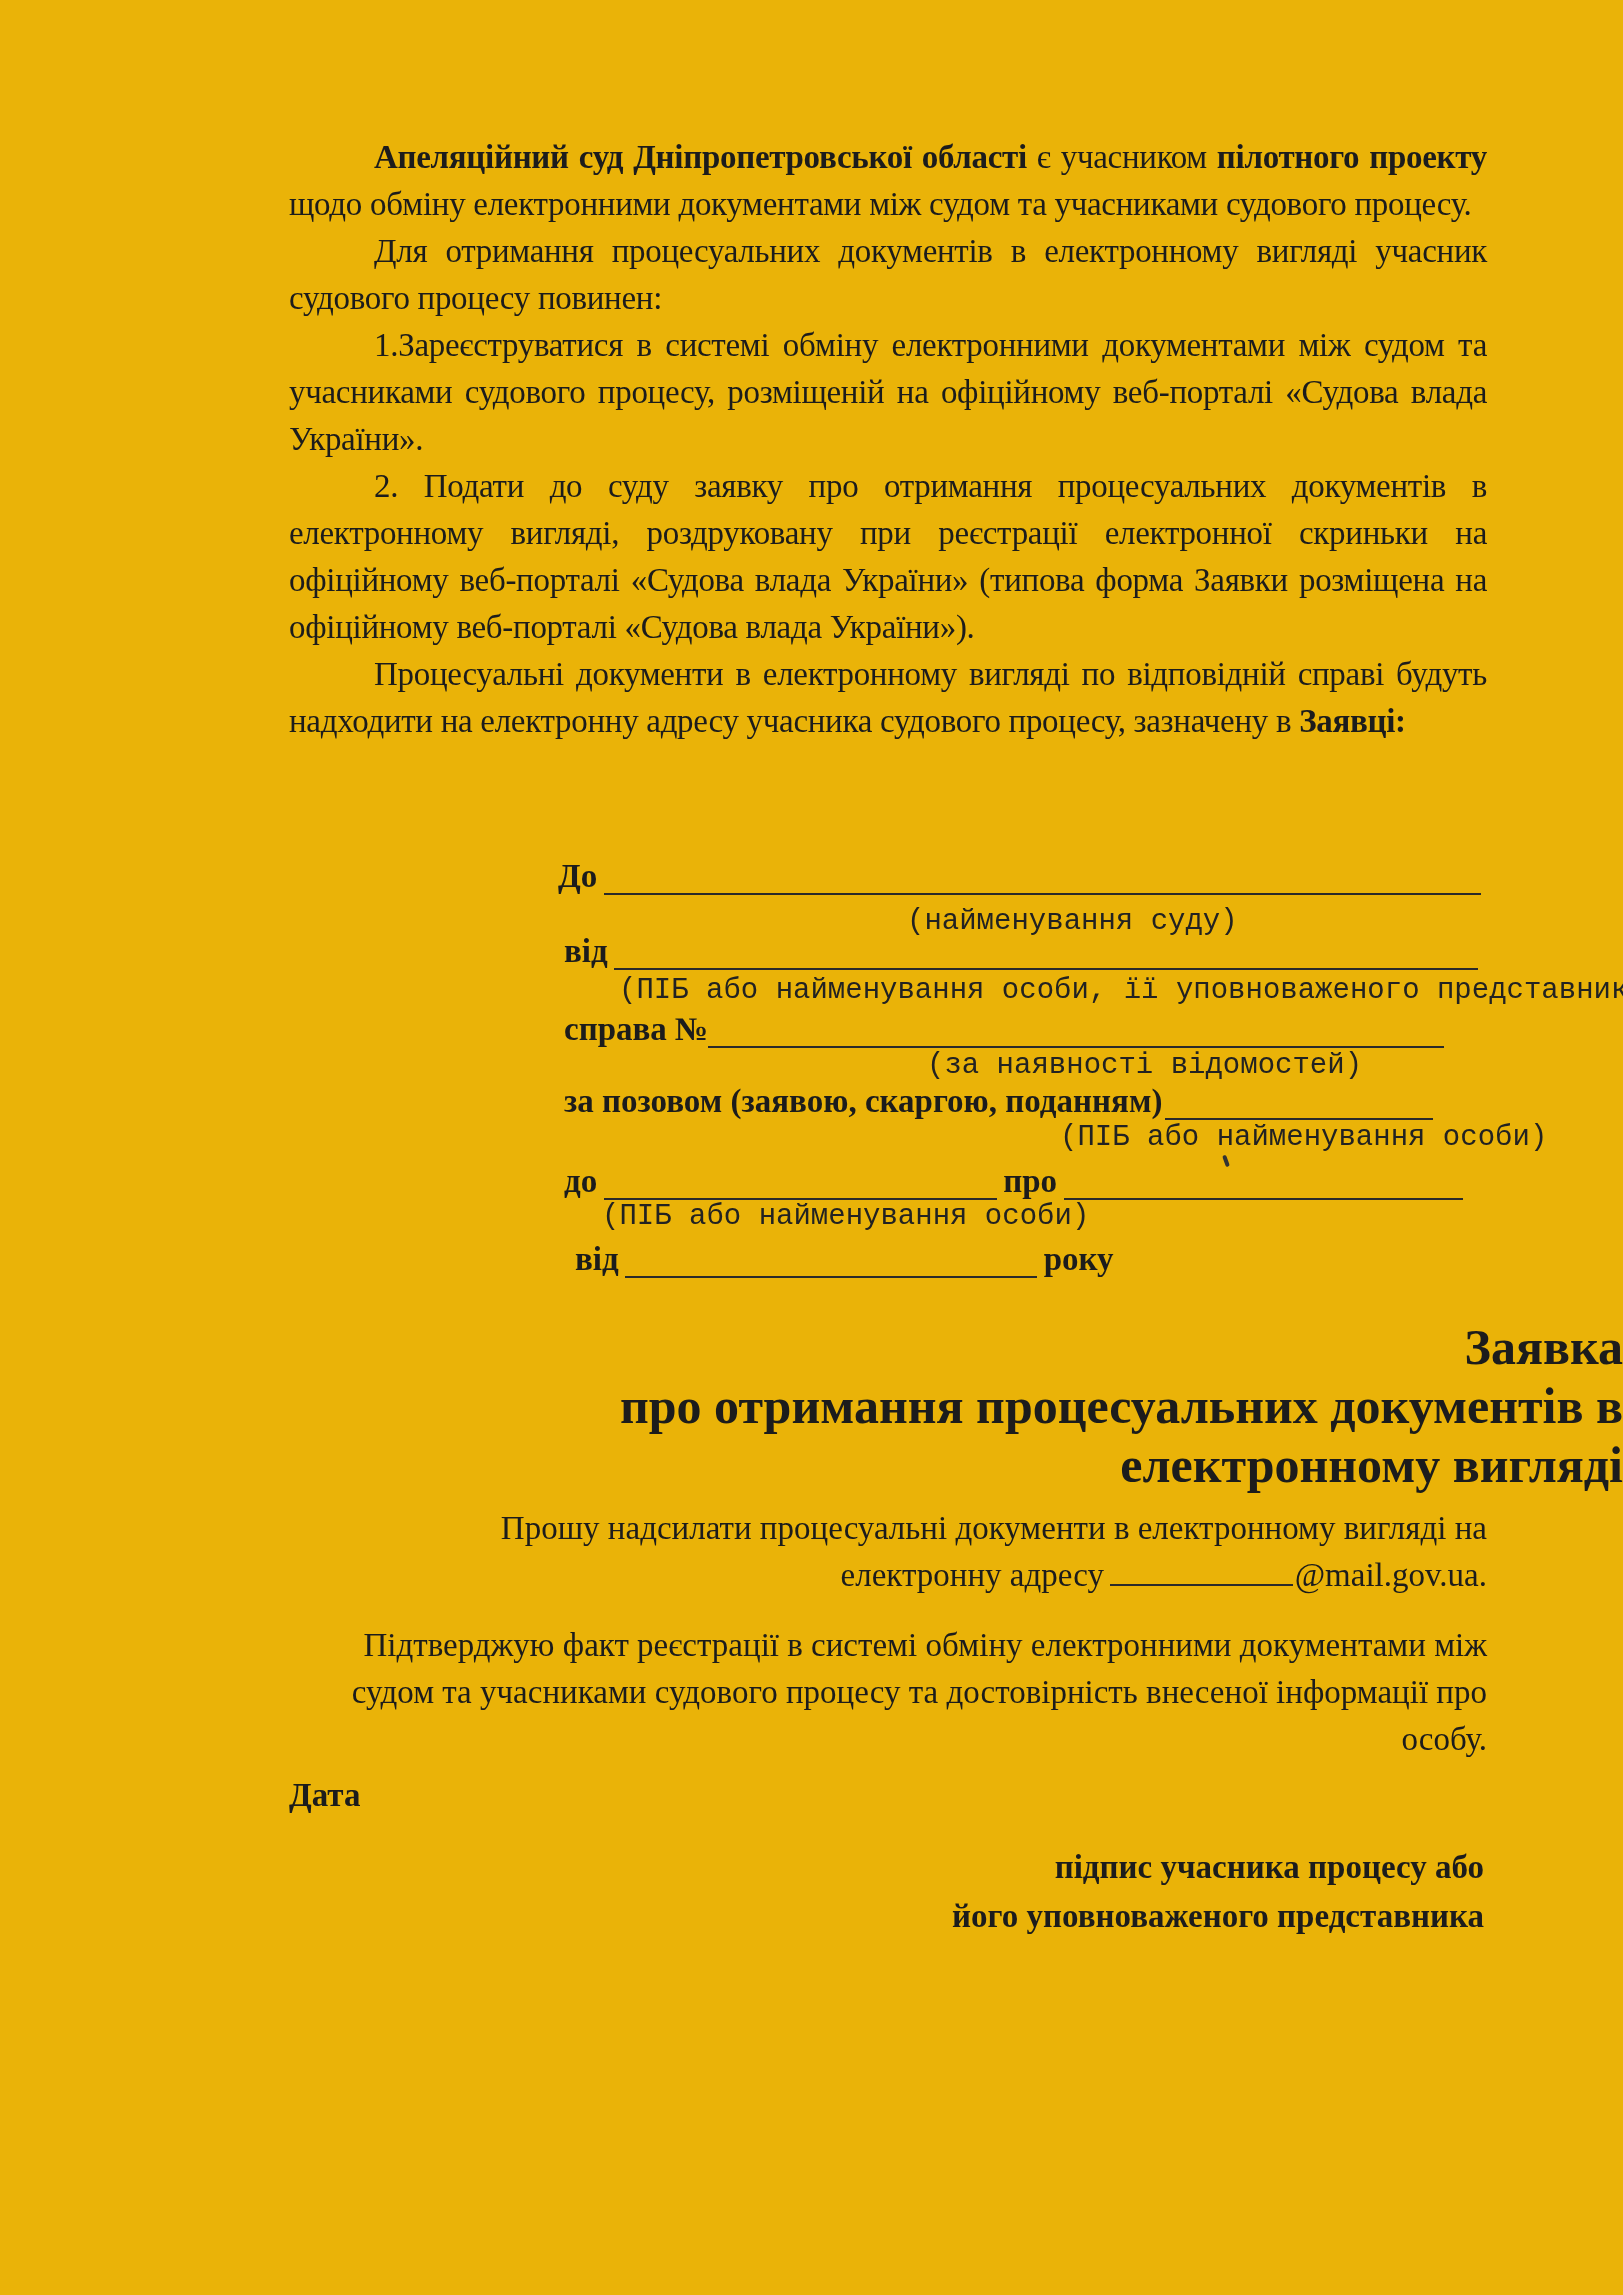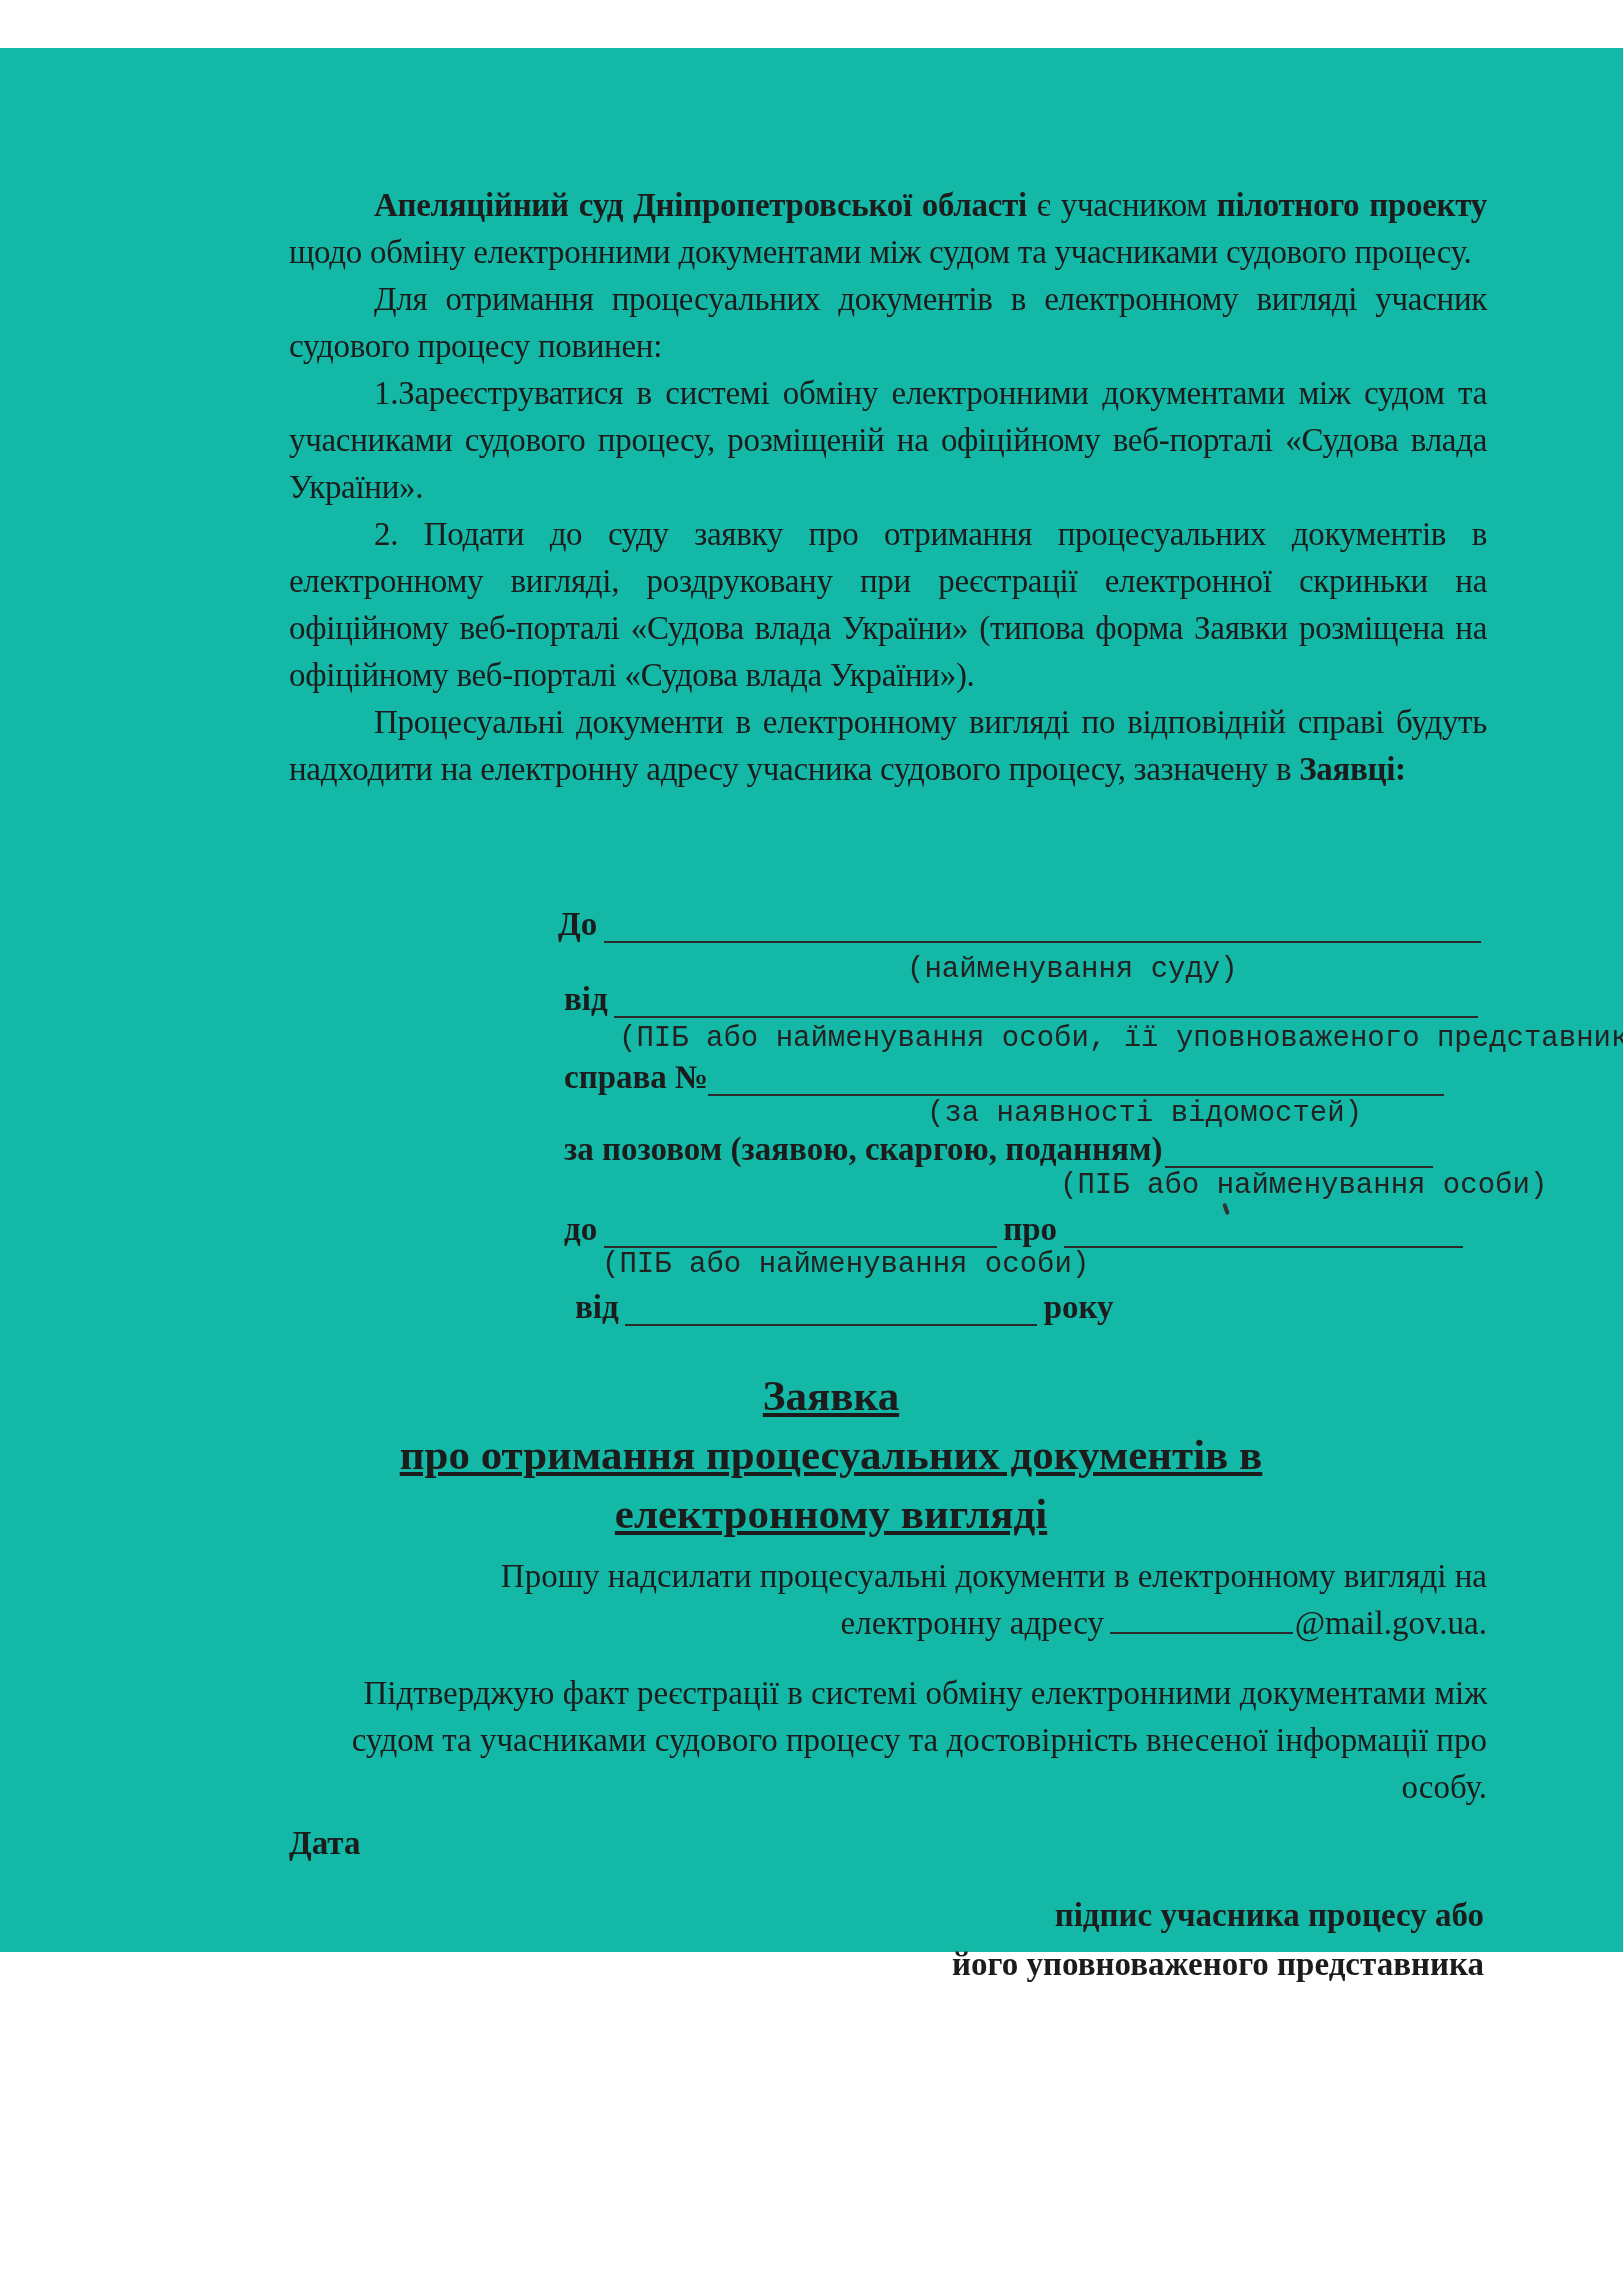--- a/index.html
+++ b/index.html
@@ -11,23 +11,22 @@
       width: 1623px;
       height: 2295px;
       position: relative;
       overflow: hidden;
       font-family: "Liberation Serif", "DejaVu Serif", serif;
       color: #1c1c1c;
     }
     .page {
       position: absolute;
       left: 0; top: 0;
-      width: 1623px; height: 1904px;
-      background: #14b8a6;
-      margin-top: 48px;
+      width: 1623px; height: 2295px;
+      background: #eab308;
     }
     .intro {
       position: absolute;
       left: 289px;
       top: 134px;
       width: 1198px;
       font-size: 33px;
       line-height: 47px;
       text-align: justify;
       letter-spacing: -0.3px;
@@ -66,25 +65,24 @@
       white-space: nowrap;
       font-weight: normal;
       color: #222;
       font-family: Liberation Mono, monospace;
     }
 
     .title {
       position: absolute;
       left: 0;
       width: 1623px;
-      text-align: center;
-      font-weight: bold;
-      font-size: 43px;
+      text-align: right;
+      font-weight: bold;
+      font-size: 50px;
       line-height: 59px;
-      text-decoration: underline;
     }
     .body2 {
       position: absolute;
       left: 289px;
       width: 1198px;
       font-size: 33px;
       line-height: 47px;
       text-align: right;
     }
     .body2 p { margin: 0; text-indent: 62px; }

